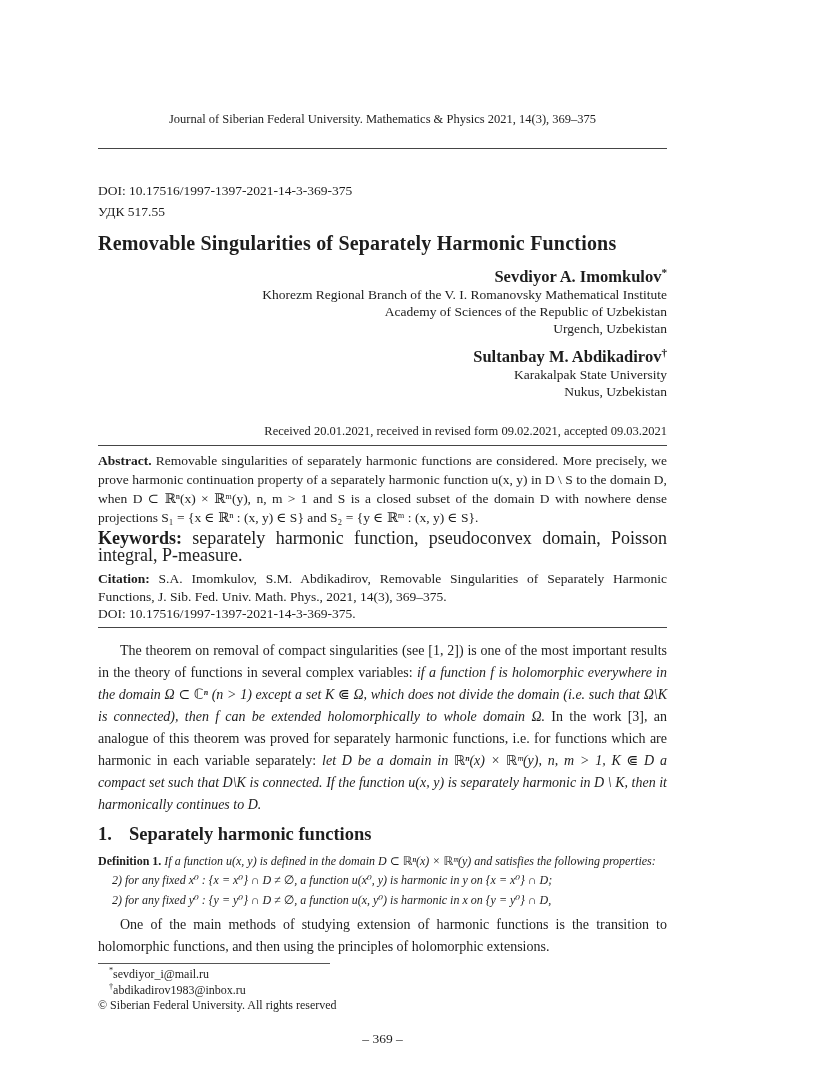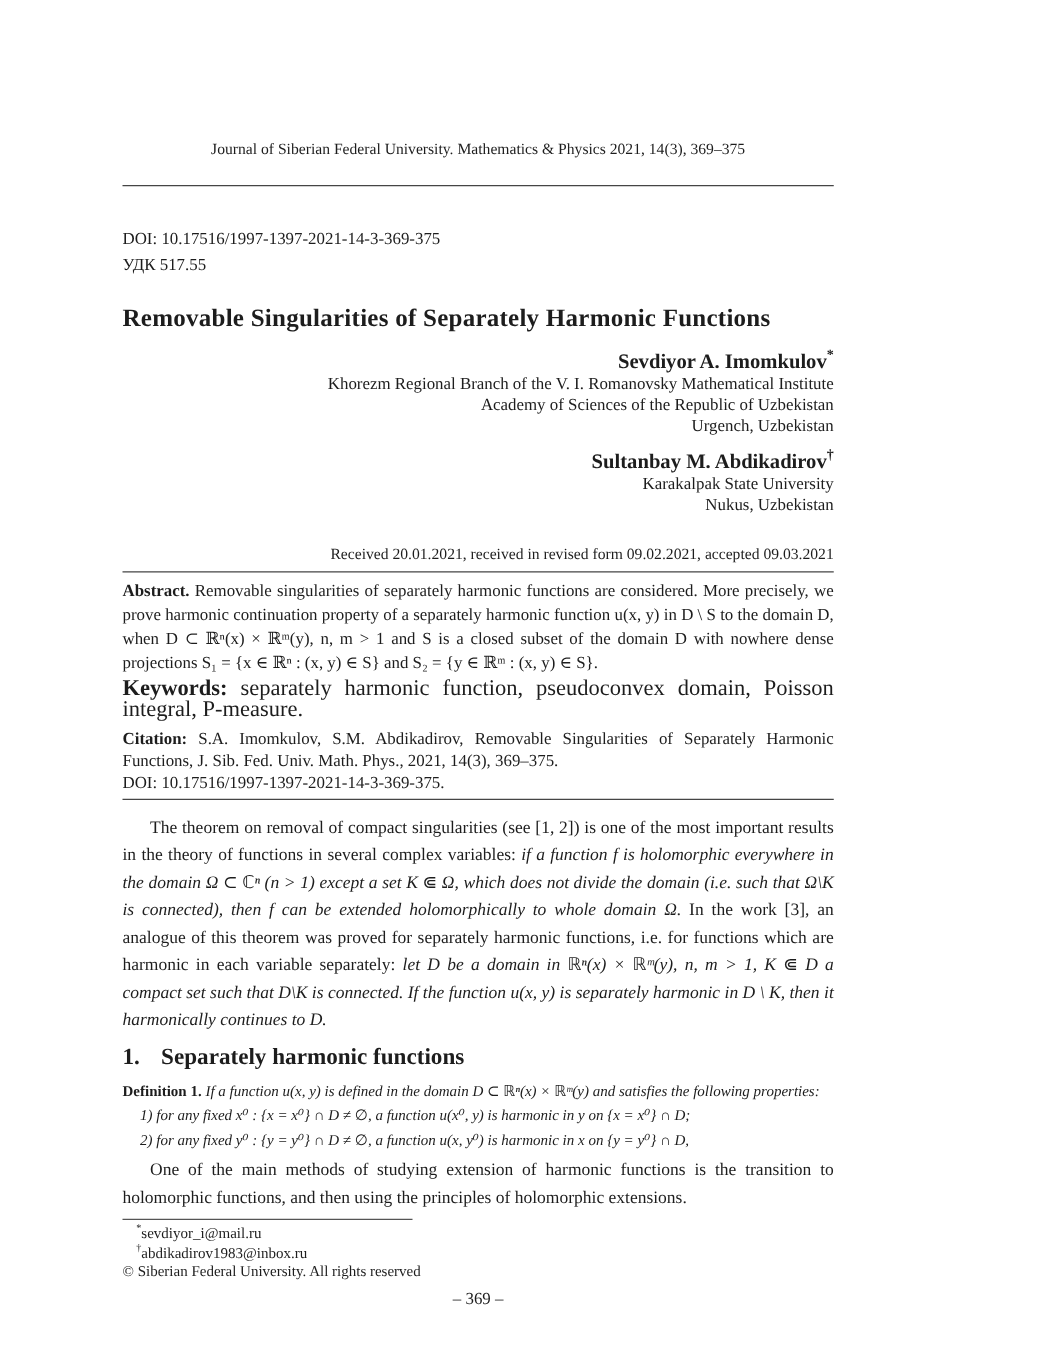--- a/index.html
+++ b/index.html
@@ -9,21 +9,21 @@
     color: #1d1d1d;
   }
   .column { position: absolute; left: 98px; top: 0; width: 569px; }
 
   .journal-header {
     margin-top: 112px; font-size: 12.5px; line-height: 15px;
     text-align: center; padding-bottom: 21px; border-bottom: 1.7px solid #454545;
   }
   .doi-block { margin-top: 31px; font-size: 13.5px; line-height: 21px; }
   .paper-title {
-    margin-top: 20px; font-size: 20px; line-height: 27px; font-weight: bold;
+    margin-top: 8px; font-size: 20px; line-height: 27px; font-weight: bold;
     white-space: nowrap; letter-spacing: 0.2px;
   }
   .authors { text-align: right; }
   .author-name { margin-top: 10px; font-size: 16.5px; line-height: 19px; font-weight: bold; }
   .affil { font-size: 13.5px; line-height: 17px; }
   .received { margin-top: 24px; font-size: 12.5px; line-height: 15px; text-align: right; }
 
   .abstract-sec {
     margin-top: 6px; border-top: 1.7px solid #454545; padding-top: 5px;
     font-size: 13.5px; line-height: 19px; text-align: justify;
@@ -115,21 +115,21 @@
 
   <div class="heading">
     <span class="num">1.</span><span>Separately harmonic functions</span>
   </div>
 
   <div class="definition">
     <div>
       <span class="def-label">Definition 1.</span>
       <span class="def-body">If a function u(x, y) is defined in the domain D ⊂ ℝⁿ(x) × ℝᵐ(y) and satisfies the following properties:</span>
     </div>
-    <div class="def-item">1) for any fixed x⁰ : {x = x⁰} ∩ D ≠ ∅, a function u(x⁰, y) is harmonic in y on {x = x⁰} ∩ D;</div>
+    <div class="def-item">2) for any fixed x⁰ : {x = x⁰} ∩ D ≠ ∅, a function u(x⁰, y) is harmonic in y on {x = x⁰} ∩ D;</div>
     <div class="def-item">2) for any fixed y⁰ : {y = y⁰} ∩ D ≠ ∅, a function u(x, y⁰) is harmonic in x on {y = y⁰} ∩ D,</div>
   </div>
 
   <div class="para2">One of the main methods of studying extension of harmonic functions is the transition to holomorphic functions, and then using the principles of holomorphic extensions.</div>
 
   <div class="fn-rule"></div>
   <div class="footnotes">
     <div class="fn-line">
       <sup>*</sup><span>sevdiyor_i@mail.ru</span>
     </div>

